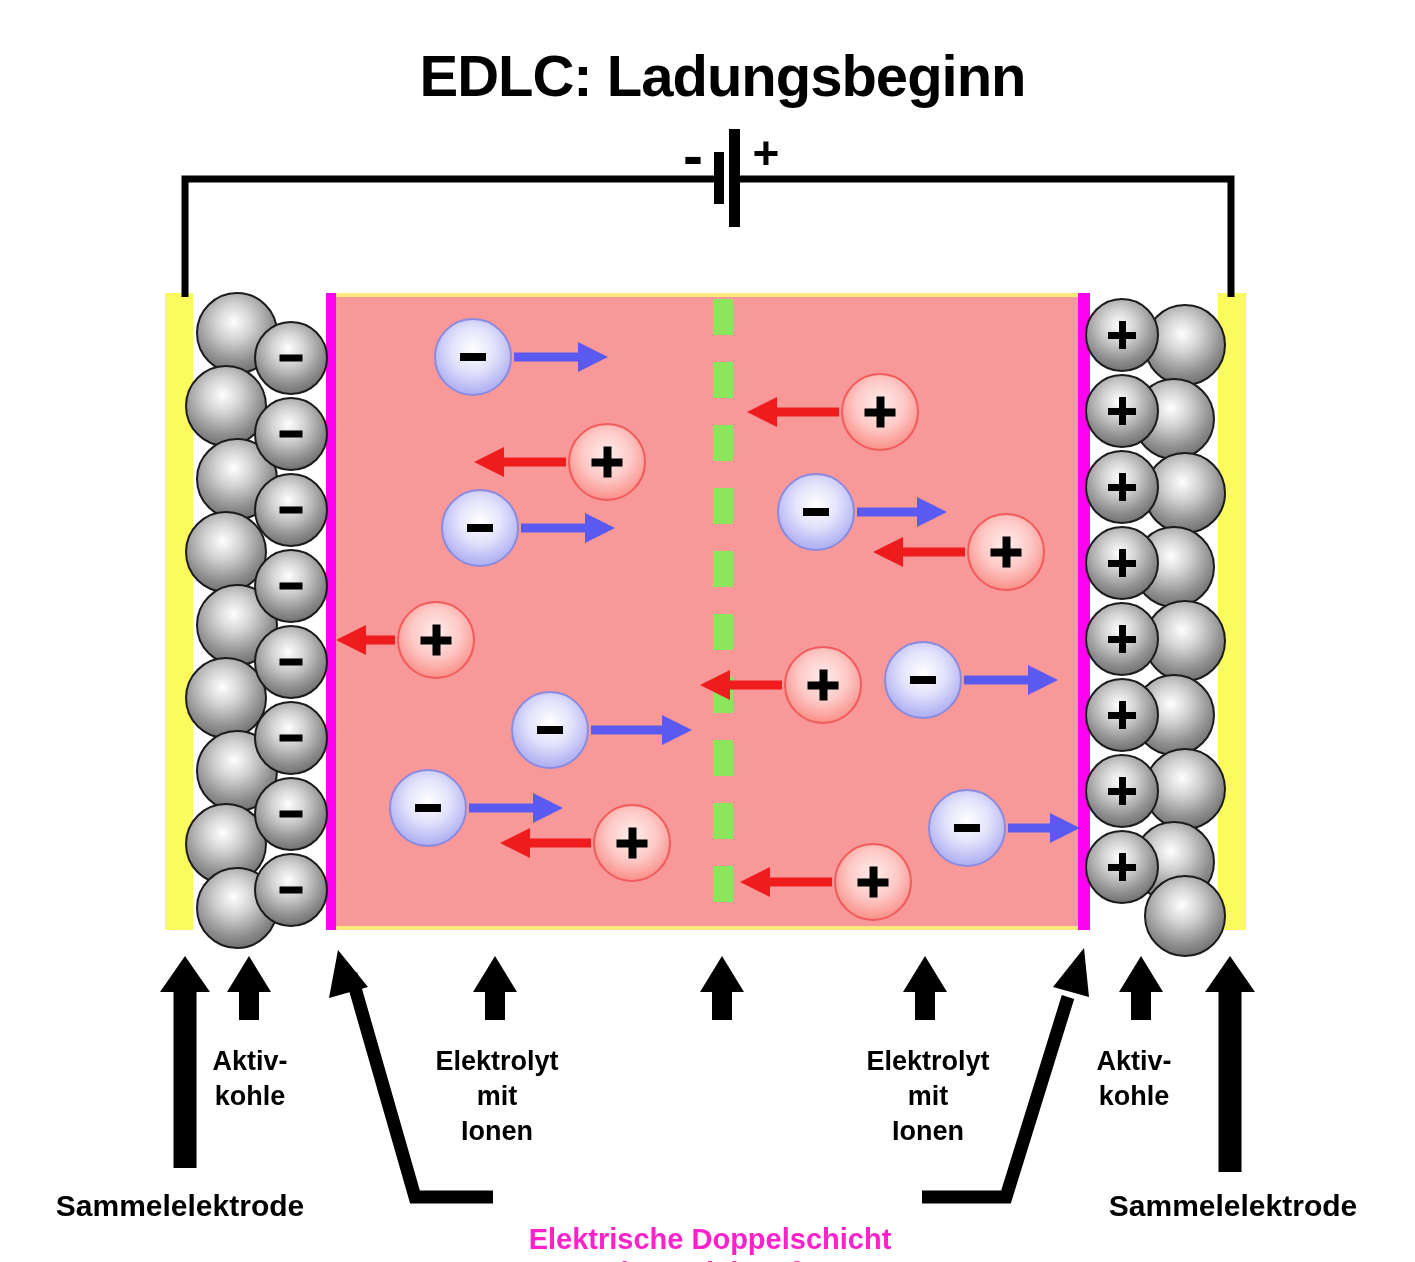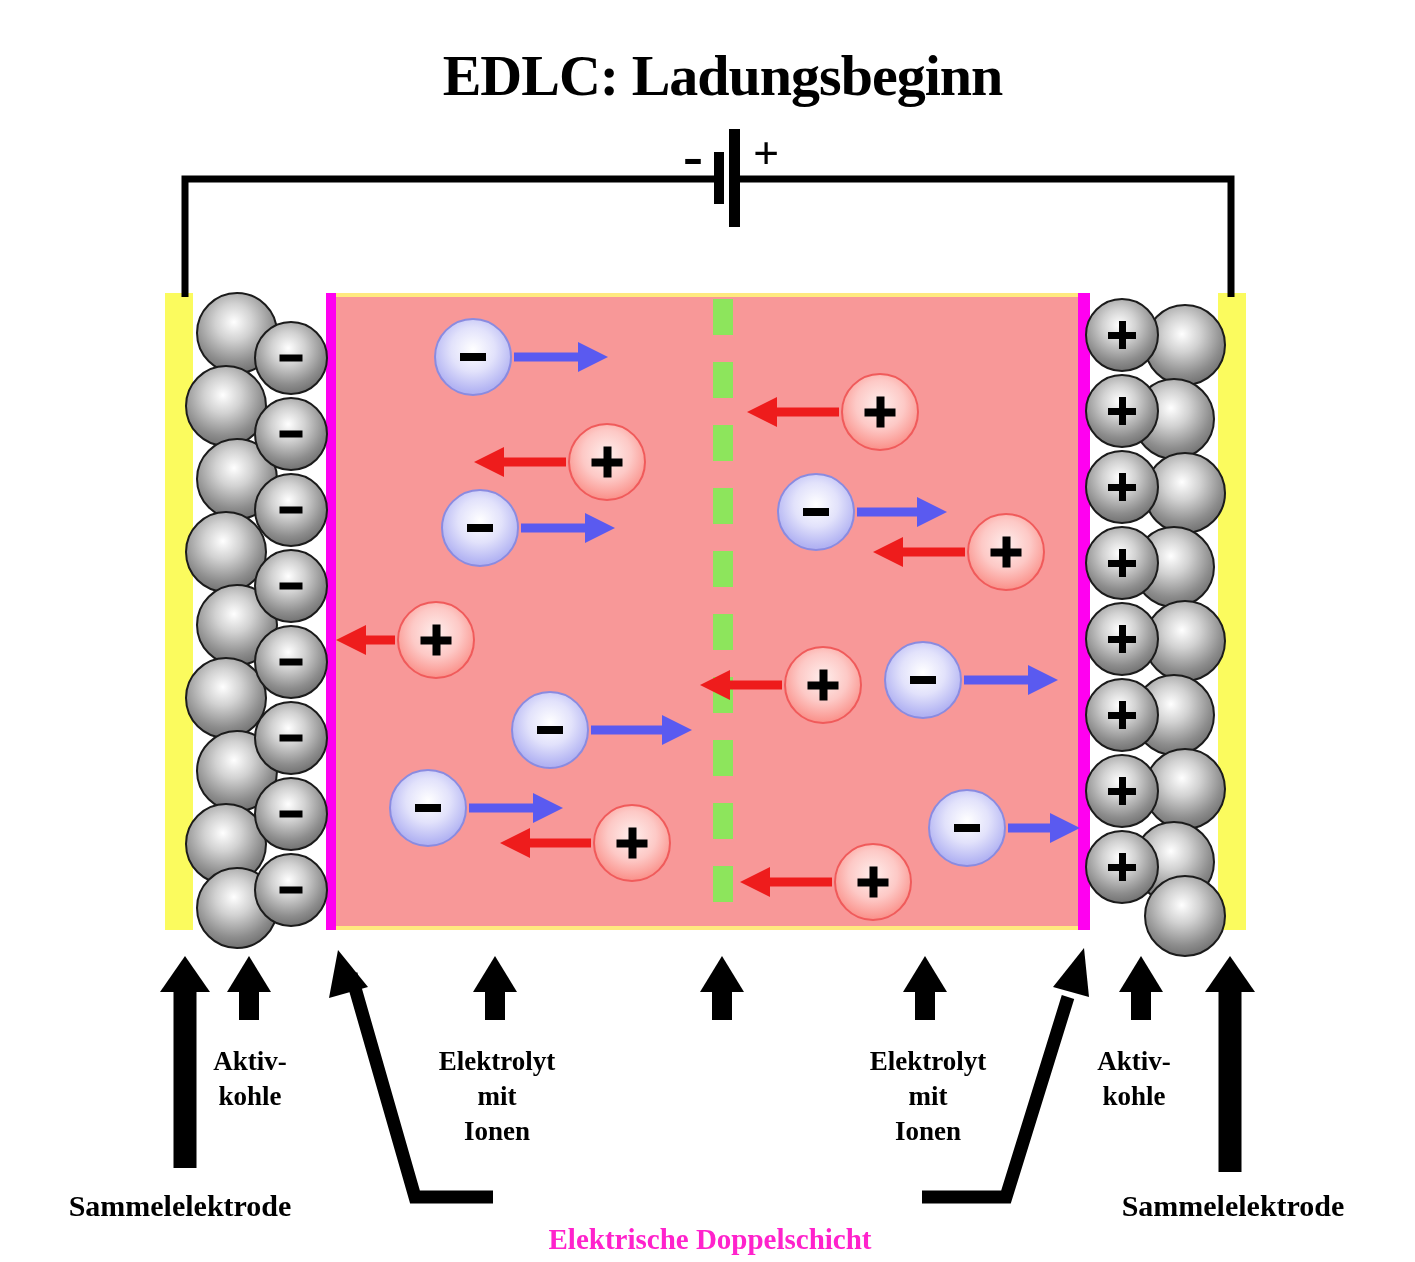--- a/index.html
+++ b/index.html
@@ -1,18 +1,18 @@
 <!DOCTYPE html>
 <html style="--collector: #fbfb5e; --electrolyte: #f89898; --panel_border: #ffe97f; --double_layer: #ff00f0; --separator: #8de55c; --anion_fill: #9c9cf0; --cation_fill: #f4706a; --anion_arrow: #5a5af0; --cation_arrow: #ee1c1c; --highlight: #ff22cc; --ink: #000000;"><head>
 <meta charset="utf-8">
 <style>
   * { margin:0; padding:0; box-sizing:border-box; }
   html,body { background:#fff; }
   body { font-family:"Liberation Sans", sans-serif; }
-  #stage { position:relative; width:1415px; height:1262px; background:#fff; overflow:hidden;font-family:Liberation Serif, serif; }
+  #stage { position:relative; width:1415px; height:1262px; background:#fff; overflow:hidden; }
   .abs { position:absolute; }
 
   #title { left:15px; top:42px; width:1415px; text-align:center;
            font-size:58px; font-weight:bold; letter-spacing:-1px; color:#000; }
 
   .battery-sign { display:flex; align-items:center; justify-content:center;
                   width:44px; height:44px; font-weight:bold; color:#000; }
   #battery-minus { left:671px; top:133px; font-size:60px; }
   #battery-plus  { left:744px; top:131px; font-size:46px; }
 

